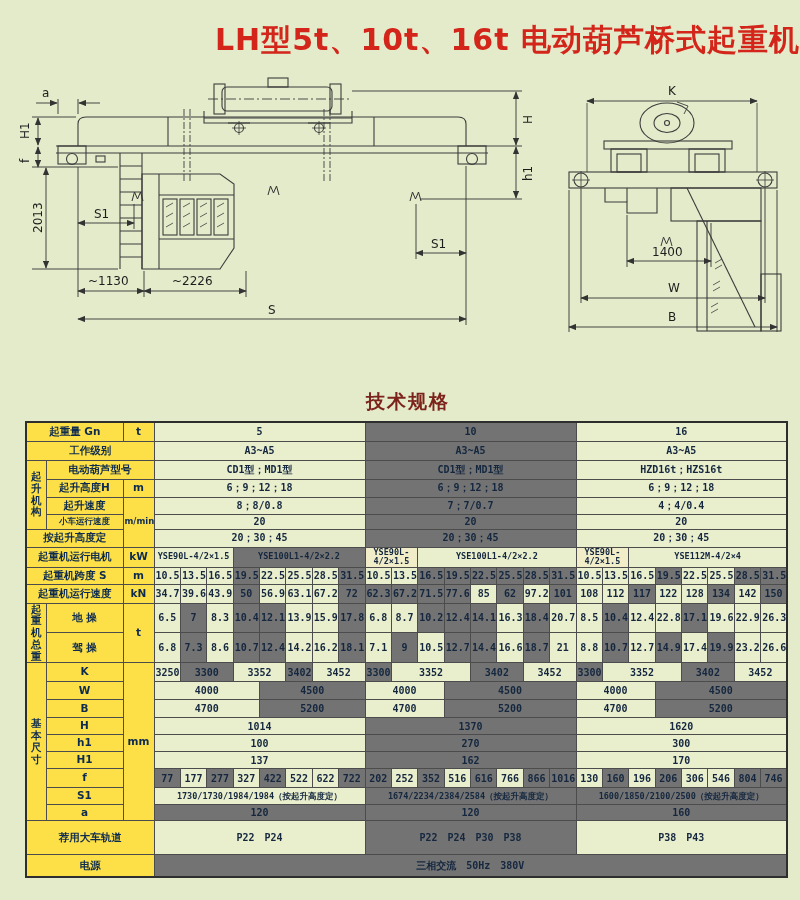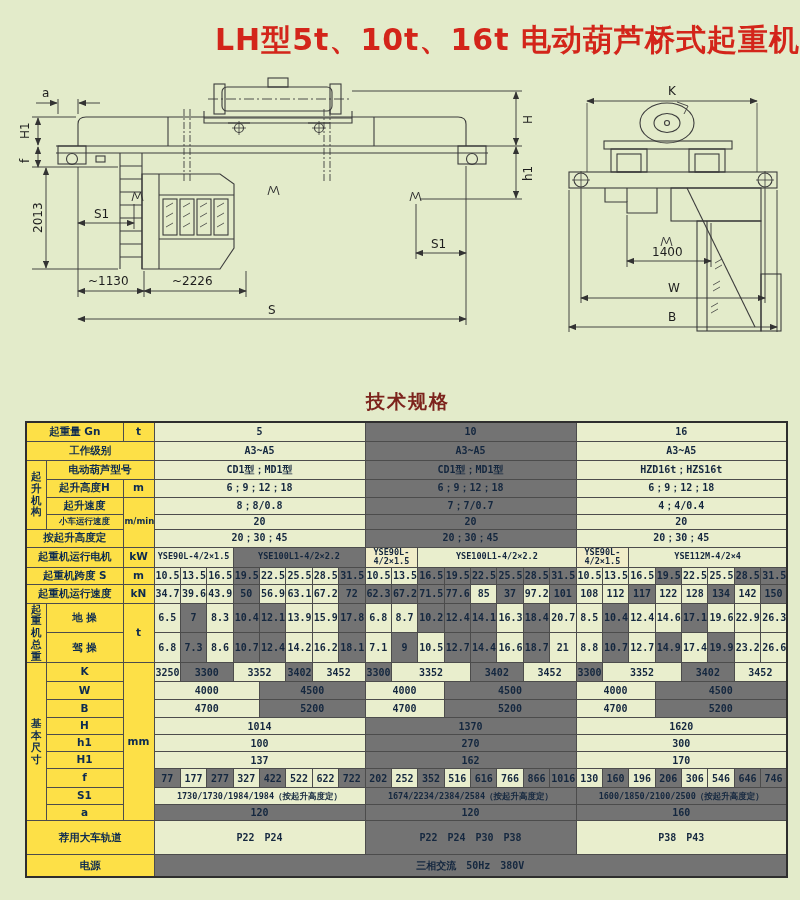--- a/index.html
+++ b/index.html
@@ -335,21 +335,21 @@
         <td class="k-w">50</td>
         <td class="k-g">56.9</td>
         <td class="k-g">63.1</td>
         <td class="k-g">67.2</td>
         <td class="k-w">72</td>
         <td class="k-w">62.3</td>
         <td class="k-w">67.2</td>
         <td class="k-w">71.5</td>
         <td class="k-w">77.6</td>
         <td class="k-g">85</td>
-        <td class="k-w">37</td>
+        <td class="k-w">62</td>
         <td class="k-g">97.2</td>
         <td class="k-w">101</td>
         <td class="k-g">108</td>
         <td class="k-g">112</td>
         <td class="k-w">117</td>
         <td class="k-g">122</td>
         <td class="k-g">128</td>
         <td class="k-w">134</td>
         <td class="k-g">142</td>
         <td class="k-w">150</td>
@@ -372,21 +372,21 @@
         <td class="k-g">8.7</td>
         <td class="k-w">10.2</td>
         <td class="k-w">12.4</td>
         <td class="k-w">14.1</td>
         <td class="k-g">16.3</td>
         <td class="k-w">18.4</td>
         <td class="k-g">20.7</td>
         <td class="k-g">8.5</td>
         <td class="k-w">10.4</td>
         <td class="k-g">12.4</td>
-        <td class="k-g">14.6</td>
+        <td class="k-g">22.8</td>
         <td class="k-w">17.1</td>
         <td class="k-g">19.6</td>
         <td class="k-g">22.9</td>
         <td class="k-g">26.3</td>
       </tr>
       <tr style="height: 21px;">
         <td class="k-lab">驾 操</td>
         <td class="k-g">6.8</td>
         <td class="k-w">7.3</td>
         <td class="k-g">8.6</td>
@@ -484,21 +484,21 @@
         <td class="k-w">616</td>
         <td class="k-g">766</td>
         <td class="k-w">866</td>
         <td class="k-w">1016</td>
         <td class="k-g">130</td>
         <td class="k-w">160</td>
         <td class="k-g">196</td>
         <td class="k-w">206</td>
         <td class="k-g">306</td>
         <td class="k-g">546</td>
-        <td class="k-w">646</td>
+        <td class="k-w">804</td>
         <td class="k-w">746</td>
       </tr>
       <tr style="height: 17px;">
         <td class="k-lab">S1</td>
         <td colspan="8" class="k-g sm">1730/1730/1984/1984（按起升高度定）</td>
         <td colspan="8" class="k-w sm">1674/2234/2384/2584（按起升高度定）</td>
         <td colspan="8" class="k-w sm">1600/1850/2100/2500（按起升高度定）</td>
       </tr>
       <tr style="height: 16px;">
         <td class="k-lab">a</td>

